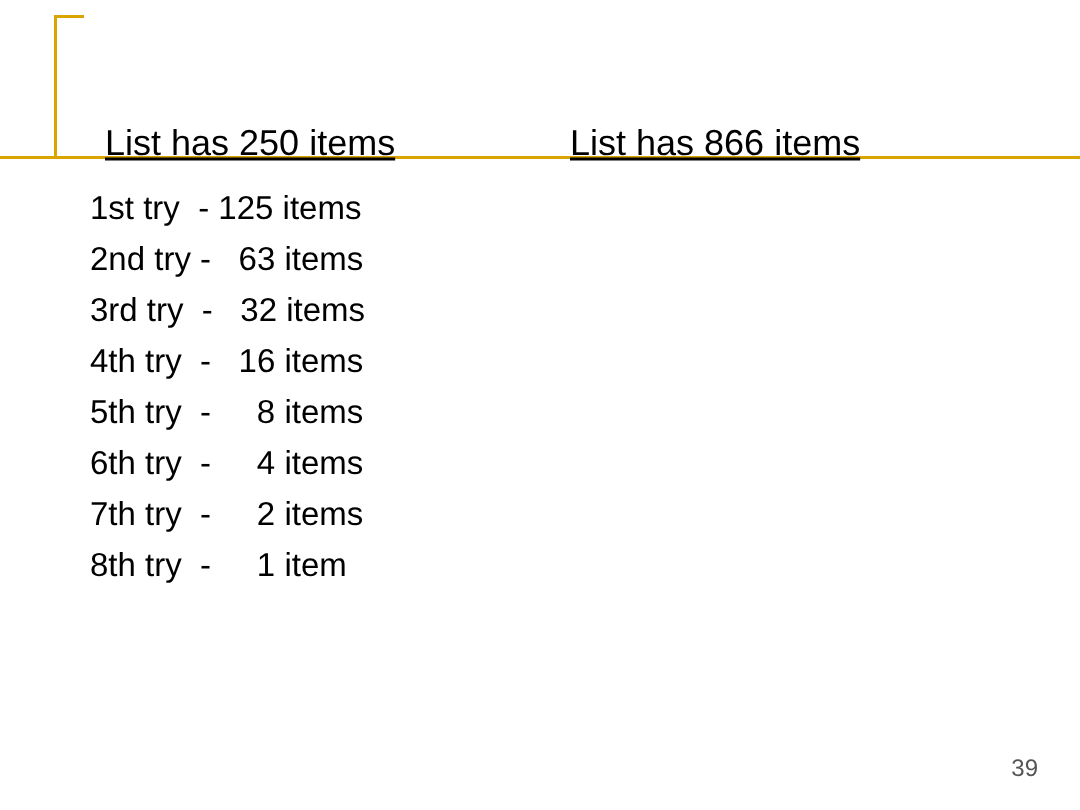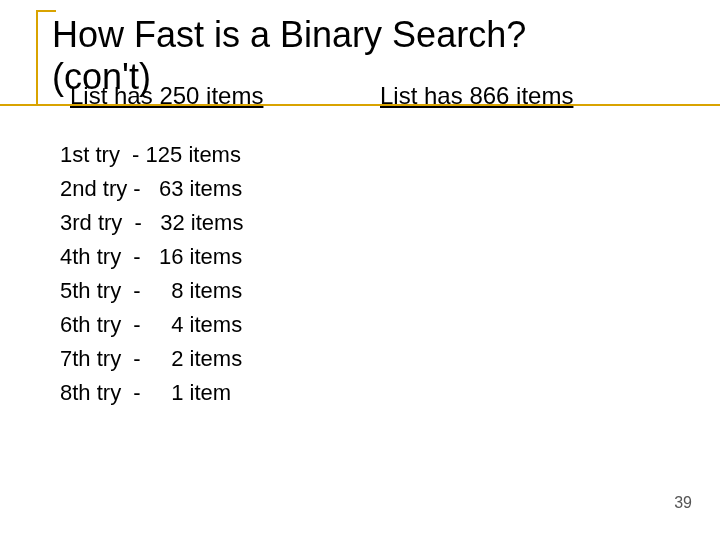--- a/index.html
+++ b/index.html
@@ -58,49 +58,45 @@
   }
   .subhead {
     font-size: 24px;
     position: absolute;
   }
   .subhead.left { left: 70px; text-align: right; }
   .subhead.right { left: 380px; }
   .subhead.underline { text-decoration: underline; }
   .col {
     position: absolute;
-    top: 138px;
+    top: 122px;
     font-size: 22px;
     line-height: 34px;
     white-space: pre;
     font-family: Arial, Helvetica, sans-serif;
   }
   .col.left { left: 60px; }
   .col.right { left: 384px; }
   .pagenum {
     position: absolute;
-    bottom: 28px;
+    bottom: 18px;
     right: 28px;
     font-size: 16px;
     color: #555;
   }
 </style>
 </head>
 <body>
 
 <div class="slide">
 
   <div class="rule-top"></div>
   <div class="rule-left"></div>
   <div class="rule-full"></div>
 
-  <div class="title">
-    <span>How Fast is a Binary Search?</span><br>
-    <span>(con't)</span>
-  </div>
 
   <div class="subheads">
     <div class="subhead left underline">List has 250 items</div>
     <div class="subhead right underline">List has 866 items</div>
   </div>
 
   <div class="col left" id="left-col">1st try  - 125 items
 2nd try -   63 items
 3rd try  -   32 items
 4th try  -   16 items

